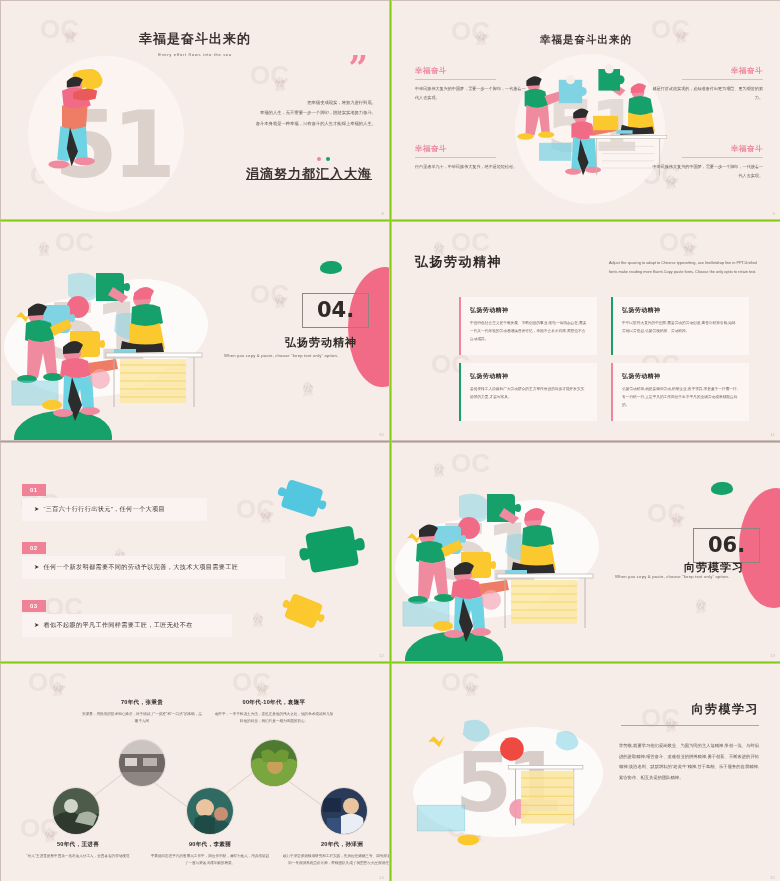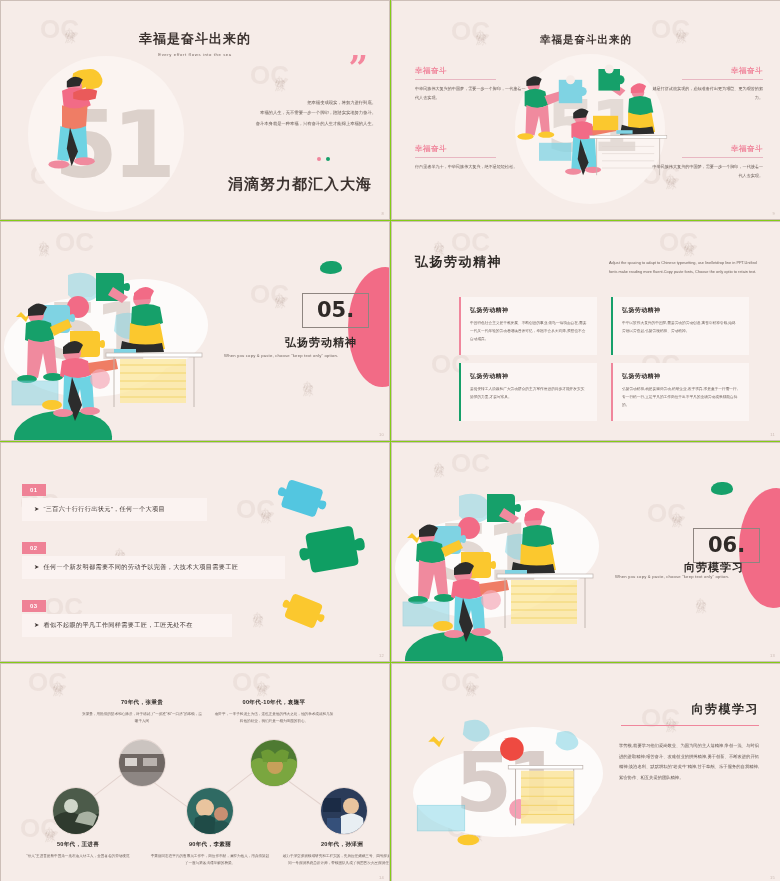--- a/index.html
+++ b/index.html
@@ -18,21 +18,21 @@
   .blob-green{ position:absolute; background:#16a06a; border-radius:50% 45% 55% 50%/60% 55% 45% 40%; }
   .blob-pink { position:absolute; background:#f26b86; border-radius:55% 45% 50% 50%/50% 60% 40% 50%; }
   .dot { position:absolute; border-radius:50%; }
 
   
   .s1-title{ position:absolute; left:0; right:0; top:30px; text-align:center; font-size:13px; font-weight:bold; color:#3c3330; letter-spacing:1px;}
   .s1-sub { position:absolute; left:0; right:0; top:52px; text-align:center; font-size:4.2px; color:#6e5f59; letter-spacing:.6px;}
   .s1-quote{ position:absolute; right:24px; top:58px; font-size:34px; color:#f4879d; font-weight:bold; line-height:.6; letter-spacing:-2px; font-family:"DejaVu Serif", serif;}
   .s1-body { position:absolute; right:14px; top:98px; width:190px; text-align:right; font-size:4.3px; line-height:2.4; color:#5e524d;}
   .s1-dots { position:absolute; right:60px; top:157px; display:flex; gap:5px;}
-  .s1-foot { position:absolute; right:18px; top:175px; font-size:15px; font-weight:bold; color:#3c3330; letter-spacing:1px;}
+  .s1-foot { position:absolute; right:18px; top:165px; font-size:13px; font-weight:bold; color:#3c3330; letter-spacing:1px;text-decoration:underline;}
 
   
   .s2-title{ position:absolute; left:0; right:0; top:33px; text-align:center; font-size:10.5px; font-weight:bold; color:#3c3330; letter-spacing:1px;}
   .s2-item { position:absolute; width:112px;}
   .s2-item h4{ font-size:7.5px; color:#f0869c; font-weight:bold; letter-spacing:.5px; padding-bottom:3px;}
   .s2-item .rule{ height:1px; background:#e8b7c2; width:72%;}
   .s2-item p{ margin-top:5px; font-size:4.1px; line-height:2.1; color:#5e524d;}
   .s2-item.r{ text-align:right;}
   .s2-item.r .rule{ margin-left:28%;}
 
@@ -257,21 +257,21 @@
         <line x1="112" y1="104" x2="178" y2="104"></line>
           <line x1="112" y1="112" x2="178" y2="112"></line>
         <line x1="112" y1="120" x2="178" y2="120"></line>
           <line x1="112" y1="128" x2="178" y2="128"></line>
         <line x1="112" y1="136" x2="178" y2="136"></line>
       </g>
       <circle cx="92" cy="118" r="10" fill="#f4a9b8" opacity=".7"></circle>
       <ellipse cx="44" cy="144" rx="10" ry="5" fill="#fbc82e"></ellipse>
     </svg>
 
-    <div class="num-box" style="left:302px; top:72px;">05.</div>
+    <div class="num-box" style="left:302px; top:72px;">04.</div>
     <div class="sec-title" style="left:285px; top:114px;">弘扬劳动精神</div>
     <div class="sec-sub" style="left:224px; top:132px;">When you copy &amp; paste, choose “keep text only” option.</div>
     <div class="pg">10</div>
   </div>
 
   <div class="slide">
     <div class="wm" style="left:60px; top:6px;">ΟC</div>
     <div class="wm2" style="left:40px; top:10px;">办公资源</div>
     <div class="wm" style="left:268px; top:6px;">ΟC</div>
     <div class="wm2" style="left:290px; top:10px;">办公资源</div>

